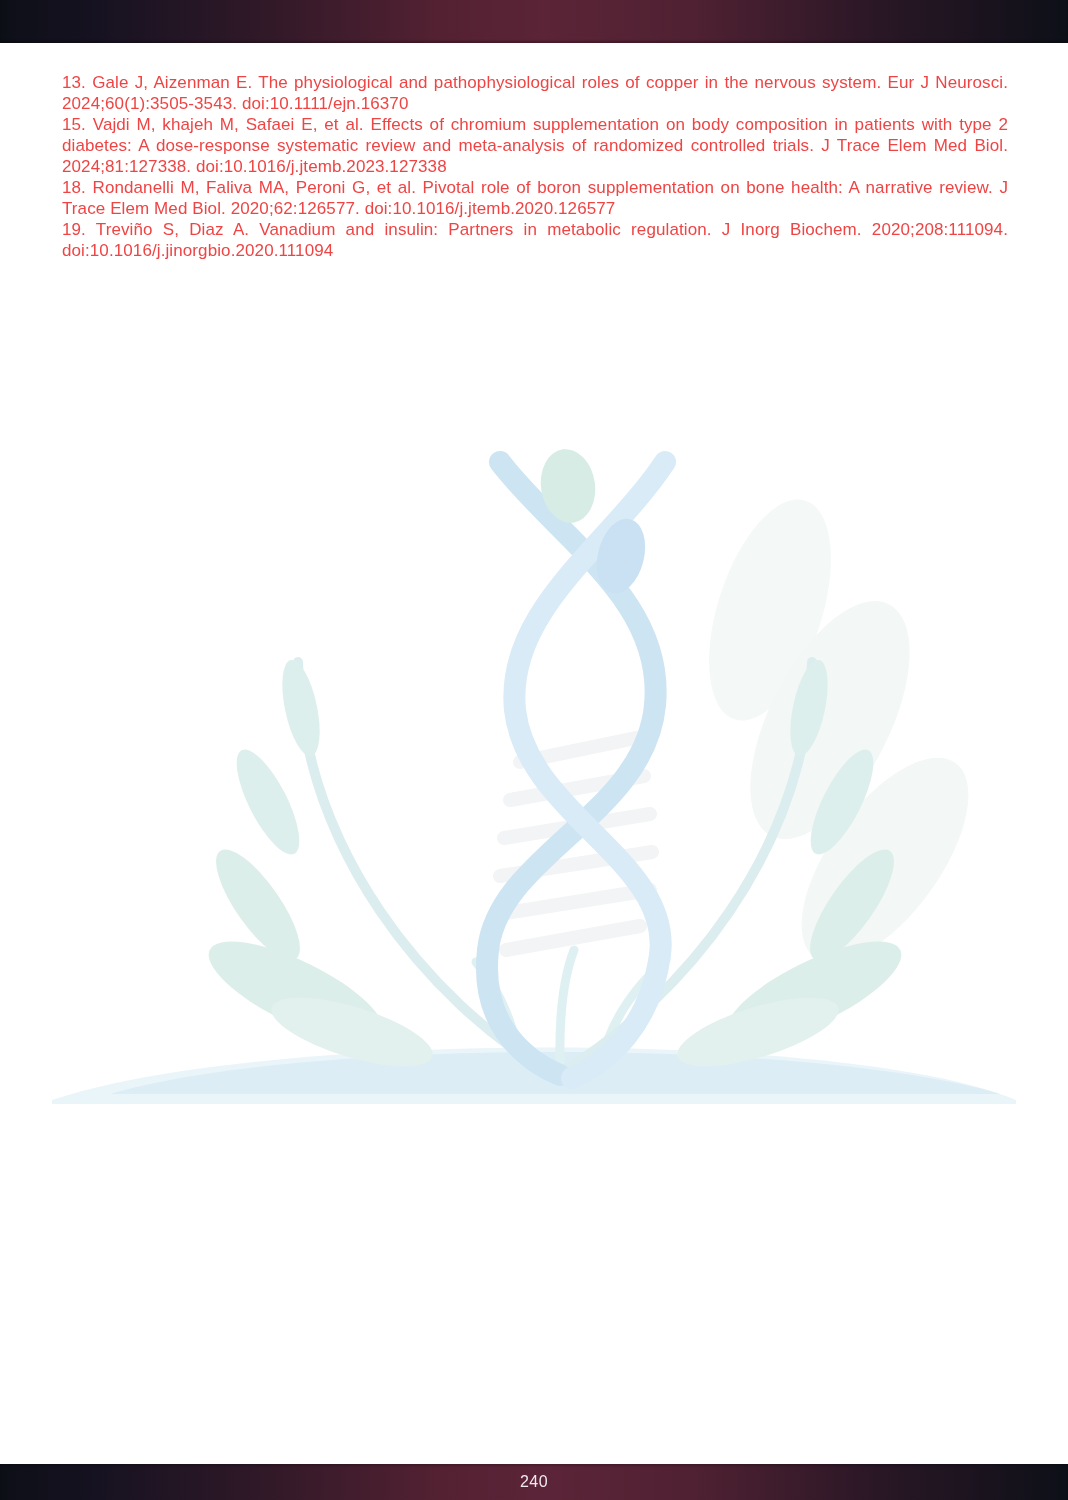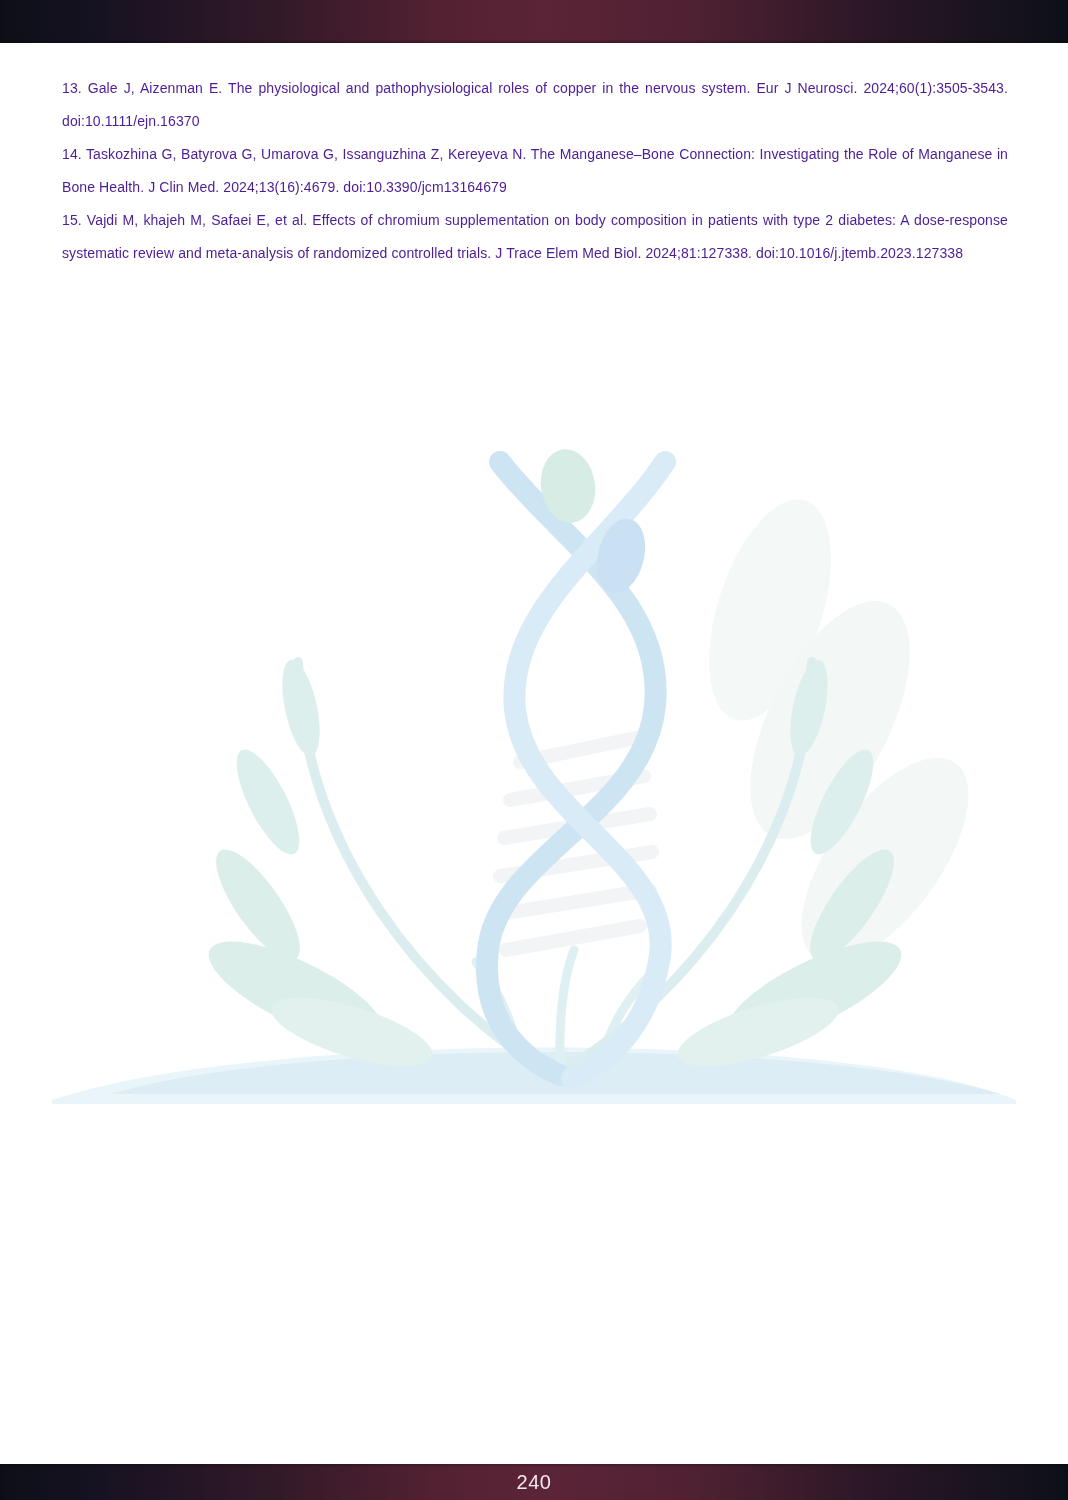--- a/index.html
+++ b/index.html
@@ -34,37 +34,37 @@
       #0d0f17 0%, #161221 9%, #311928 25%, #532132 41%,
       #5c2438 51%, #4f2132 65%, #2a1726 82%, #0d1018 100%);
     box-shadow: inset 0 2px 2px rgba(0,0,0,0.2);
     z-index: 3;
     display: flex;
     align-items: center;
     justify-content: center;
   }
   .page-num {
     color: #f2e9ee;
-    font-size: 20px;
+    font-size: 16px;
     letter-spacing: 0.5px;
   }
   .content {
     position: absolute;
     top: 43px;
     left: 0;
     width: 1068px;
     padding: 29px 60px 0 62px;
     box-sizing: border-box;
     z-index: 2;
   }
   .ref {
     margin: 0;
-    color: #4c1d95;
-    font-size: 14px;
-    line-height: 33px;
+    color: #ef4444;
+    font-size: 17px;
+    line-height: 21px;
     text-align: justify;
     letter-spacing: 0.1px;
   }
   .watermark {
     position: absolute;
     inset: 0;
     z-index: 1;
     pointer-events: none;
   }
 </style>
@@ -127,19 +127,20 @@
 
     <g>
       <ellipse cx="568" cy="486" rx="27" ry="37" fill="#d6ece5" transform="rotate(-8 568 486)"></ellipse>
       <ellipse cx="621" cy="556" rx="23" ry="38" fill="#c9e1f3" transform="rotate(14 621 556)"></ellipse>
     </g>
   </svg>
 </div>
 
 <main class="content">
   <p class="ref">13. Gale J, Aizenman E. The physiological and pathophysiological roles of copper in the nervous system. Eur J Neurosci. 2024;60(1):3505-3543. doi:10.1111/ejn.16370</p>
-  <p class="ref">14. Taskozhina G, Batyrova G, Umarova G, Issanguzhina Z, Kereyeva N. The Manganese–Bone Connection: Investigating the Role of Manganese in Bone Health. J Clin Med. 2024;13(16):4679. doi:10.3390/jcm13164679</p>
   <p class="ref">15. Vajdi M, khajeh M, Safaei E, et al. Effects of chromium supplementation on body composition in patients with type 2 diabetes: A dose-response systematic review and meta-analysis of randomized controlled trials. J Trace Elem Med Biol. 2024;81:127338. doi:10.1016/j.jtemb.2023.127338</p>
+  <p class="ref">18. Rondanelli M, Faliva MA, Peroni G, et al. Pivotal role of boron supplementation on bone health: A narrative review. J Trace Elem Med Biol. 2020;62:126577. doi:10.1016/j.jtemb.2020.126577</p>
+  <p class="ref">19. Treviño S, Diaz A. Vanadium and insulin: Partners in metabolic regulation. J Inorg Biochem. 2020;208:111094. doi:10.1016/j.jinorgbio.2020.111094</p>
 </main>
 
 <footer class="bottom-bar">
   <span class="page-num">240</span>
 </footer>
 
 </body></html>

